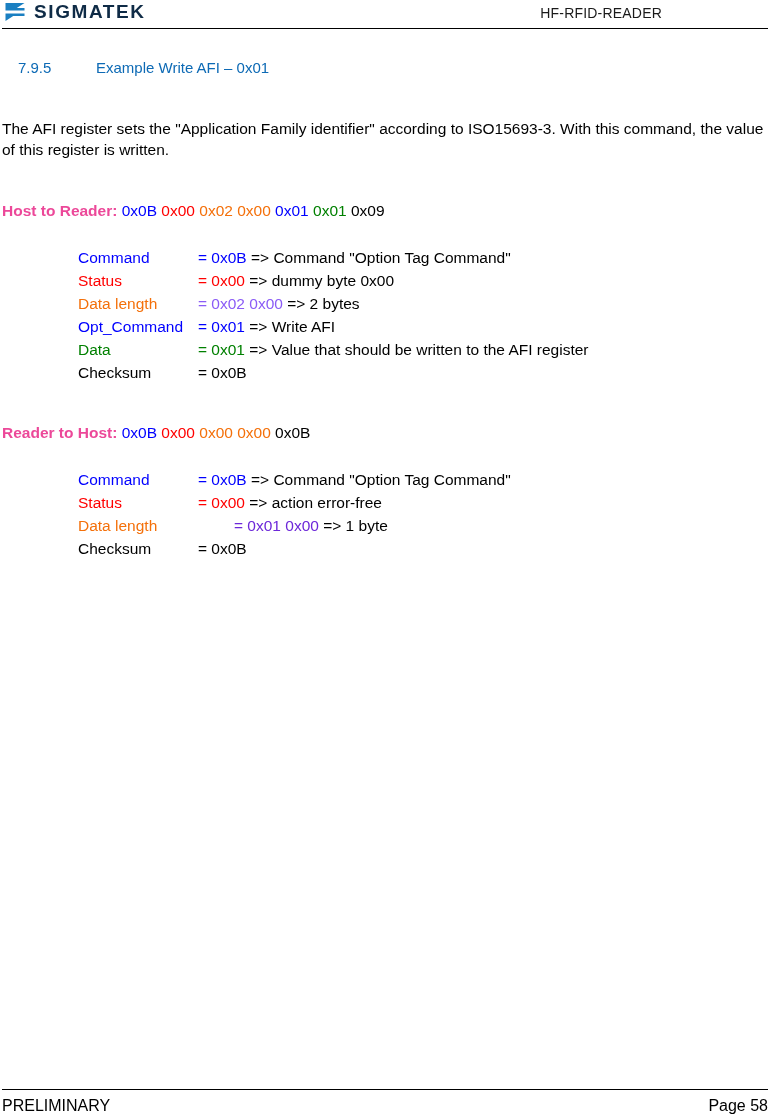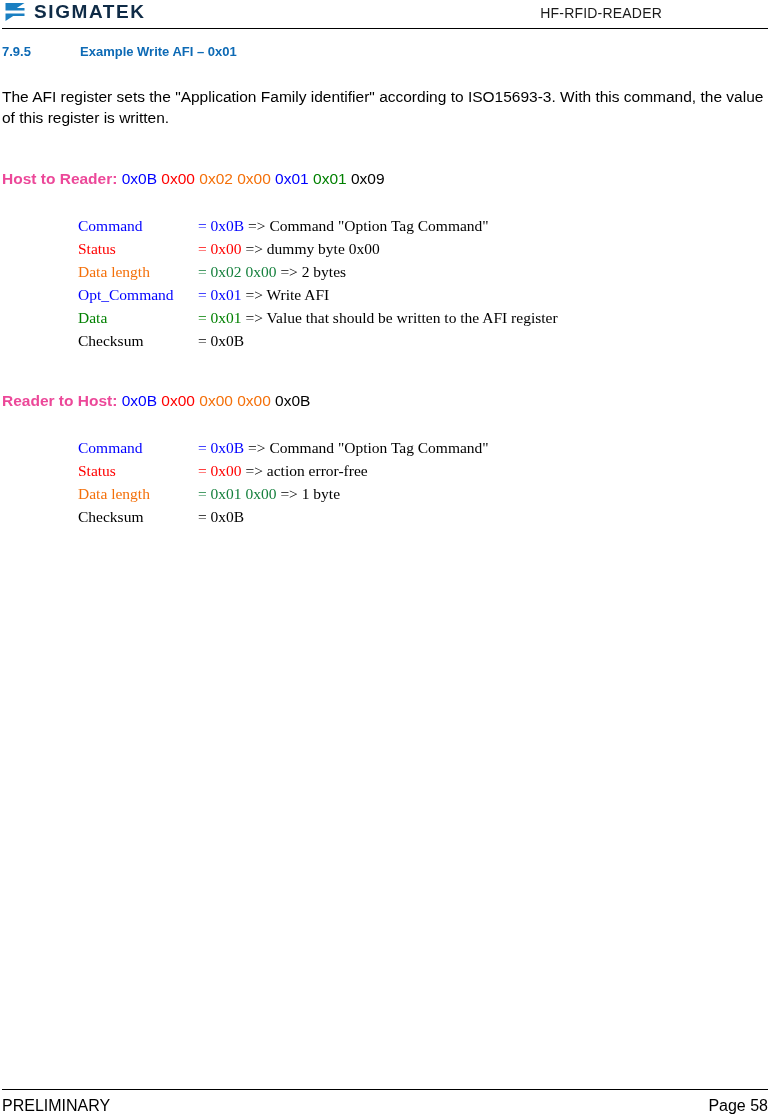--- a/index.html
+++ b/index.html
@@ -74,24 +74,24 @@
 
   
   .content {
     position: absolute;
     left: 2px;
     top: 42px;
     width: 766px;
   }
 
   h2.section-heading {
-    margin: 0;
-    padding: 0;
-    font-size: 13px;
-    font-weight: bold;
+    margin: 16px;
+    padding: 0;
+    font-size: 15px;
+    font-weight: normal;
     color: #0d6ab5;
     line-height: 20px;
     display: flex;
   }
   .sec-num {
     display: inline-block;
     width: 78px;
     flex: 0 0 78px;
   }
 
@@ -114,21 +114,20 @@
     color: #ec4899;
   }
 
   .byte { white-space: pre; }
 
   
   .detail-list {
     margin: 0;
     padding: 0;
     list-style: none;
-    font-family: Liberation Serif, serif;
   }
   .detail-row {
     display: flex;
     font-size: 15.5px;
     line-height: 23px;
     white-space: pre;
   }
   .detail-label {
     flex: 0 0 120px;
     width: 120px;
@@ -193,38 +192,38 @@
 
     <div class="frame-line">
       <span class="lbl">Host to Reader:</span><span><span class="byte" style="color: rgb(0, 0, 255);"> 0x0B</span><span class="byte" style="color: rgb(255, 0, 0);"> 0x00</span><span class="byte" style="color: rgb(244, 112, 10);"> 0x02</span><span class="byte" style="color: rgb(244, 112, 10);"> 0x00</span><span class="byte" style="color: rgb(0, 0, 255);"> 0x01</span><span class="byte" style="color: rgb(0, 128, 0);"> 0x01</span><span class="byte" style="color: rgb(0, 0, 0);"> 0x09</span></span>
     </div>
 
     <div style="height:25px"></div>
 
     <ul class="detail-list indent-76">
         <li class="detail-row"><span class="detail-label" style="color: rgb(0, 0, 255);">Command</span><span class="detail-value"><span style="color: rgb(0, 0, 255);">= 0x0B</span><span style="color: rgb(0, 0, 0);"> =&gt; Command "Option Tag Command"</span></span></li>
         <li class="detail-row"><span class="detail-label" style="color: rgb(255, 0, 0);">Status</span><span class="detail-value"><span style="color: rgb(255, 0, 0);">= 0x00</span><span style="color: rgb(0, 0, 0);"> =&gt; dummy byte 0x00</span></span></li>
-        <li class="detail-row"><span class="detail-label" style="color: rgb(244, 112, 10);">Data length</span><span class="detail-value"><span style="color: #15803d;">= 0x02 0x00</span><span style="color: rgb(0, 0, 0);"> =&gt; 2 bytes</span></span></li>
+        <li class="detail-row"><span class="detail-label" style="color: rgb(244, 112, 10);">Data length</span><span class="detail-value"><span style="color: #8b5cf6;">= 0x02 0x00</span><span style="color: rgb(0, 0, 0);"> =&gt; 2 bytes</span></span></li>
         <li class="detail-row"><span class="detail-label" style="color: rgb(0, 0, 255);">Opt_Command</span><span class="detail-value"><span style="color: rgb(0, 0, 255);">= 0x01</span><span style="color: rgb(0, 0, 0);"> =&gt; Write AFI</span></span></li>
         <li class="detail-row"><span class="detail-label" style="color: rgb(0, 128, 0);">Data</span><span class="detail-value"><span style="color: rgb(0, 128, 0);">= 0x01</span><span style="color: rgb(0, 0, 0);"> =&gt; Value that should be written to the AFI register</span></span></li>
         <li class="detail-row"><span class="detail-label" style="color: rgb(0, 0, 0);">Checksum</span><span class="detail-value"><span style="color: rgb(0, 0, 0);">= 0x0B</span></span></li>
       </ul>
 
     <div style="height:38px"></div>
 
     <div class="frame-line">
       <span class="lbl">Reader to Host:</span><span><span class="byte" style="color: rgb(0, 0, 255);"> 0x0B</span><span class="byte" style="color: rgb(255, 0, 0);"> 0x00</span><span class="byte" style="color: rgb(244, 112, 10);"> 0x00</span><span class="byte" style="color: rgb(244, 112, 10);"> 0x00</span><span class="byte" style="color: rgb(0, 0, 0);"> 0x0B</span></span>
     </div>
 
     <div style="height:25px"></div>
 
     <ul class="detail-list indent-76">
         <li class="detail-row"><span class="detail-label" style="color: rgb(0, 0, 255);">Command</span><span class="detail-value"><span style="color: rgb(0, 0, 255);">= 0x0B</span><span style="color: rgb(0, 0, 0);"> =&gt; Command "Option Tag Command"</span></span></li>
         <li class="detail-row"><span class="detail-label" style="color: rgb(255, 0, 0);">Status</span><span class="detail-value"><span style="color: rgb(255, 0, 0);">= 0x00</span><span style="color: rgb(0, 0, 0);"> =&gt; action error-free</span></span></li>
-        <li class="detail-row"><span class="detail-label" style="color: rgb(244, 112, 10);">Data length</span><span class="detail-value"><span style="color: #15803d;">= 0x01 0x00</span><span style="color: rgb(0, 0, 0);"> =&gt; 1 byte</span></span></li>
+        <li class="detail-row"><span class="detail-label" style="color: rgb(244, 112, 10);">Data length</span><span class="detail-value"><span style="color: #6d28d9; margin-left: 36px;">= 0x01 0x00</span><span style="color: rgb(0, 0, 0);"> =&gt; 1 byte</span></span></li>
         <li class="detail-row"><span class="detail-label" style="color: rgb(0, 0, 0);">Checksum</span><span class="detail-value"><span style="color: rgb(0, 0, 0);">= 0x0B</span></span></li>
       </ul>
 
   </div>
 
   <div class="footer-rule"></div>
   <div class="footer">
     <span>PRELIMINARY</span>
     <span>Page 58</span>
   </div>

